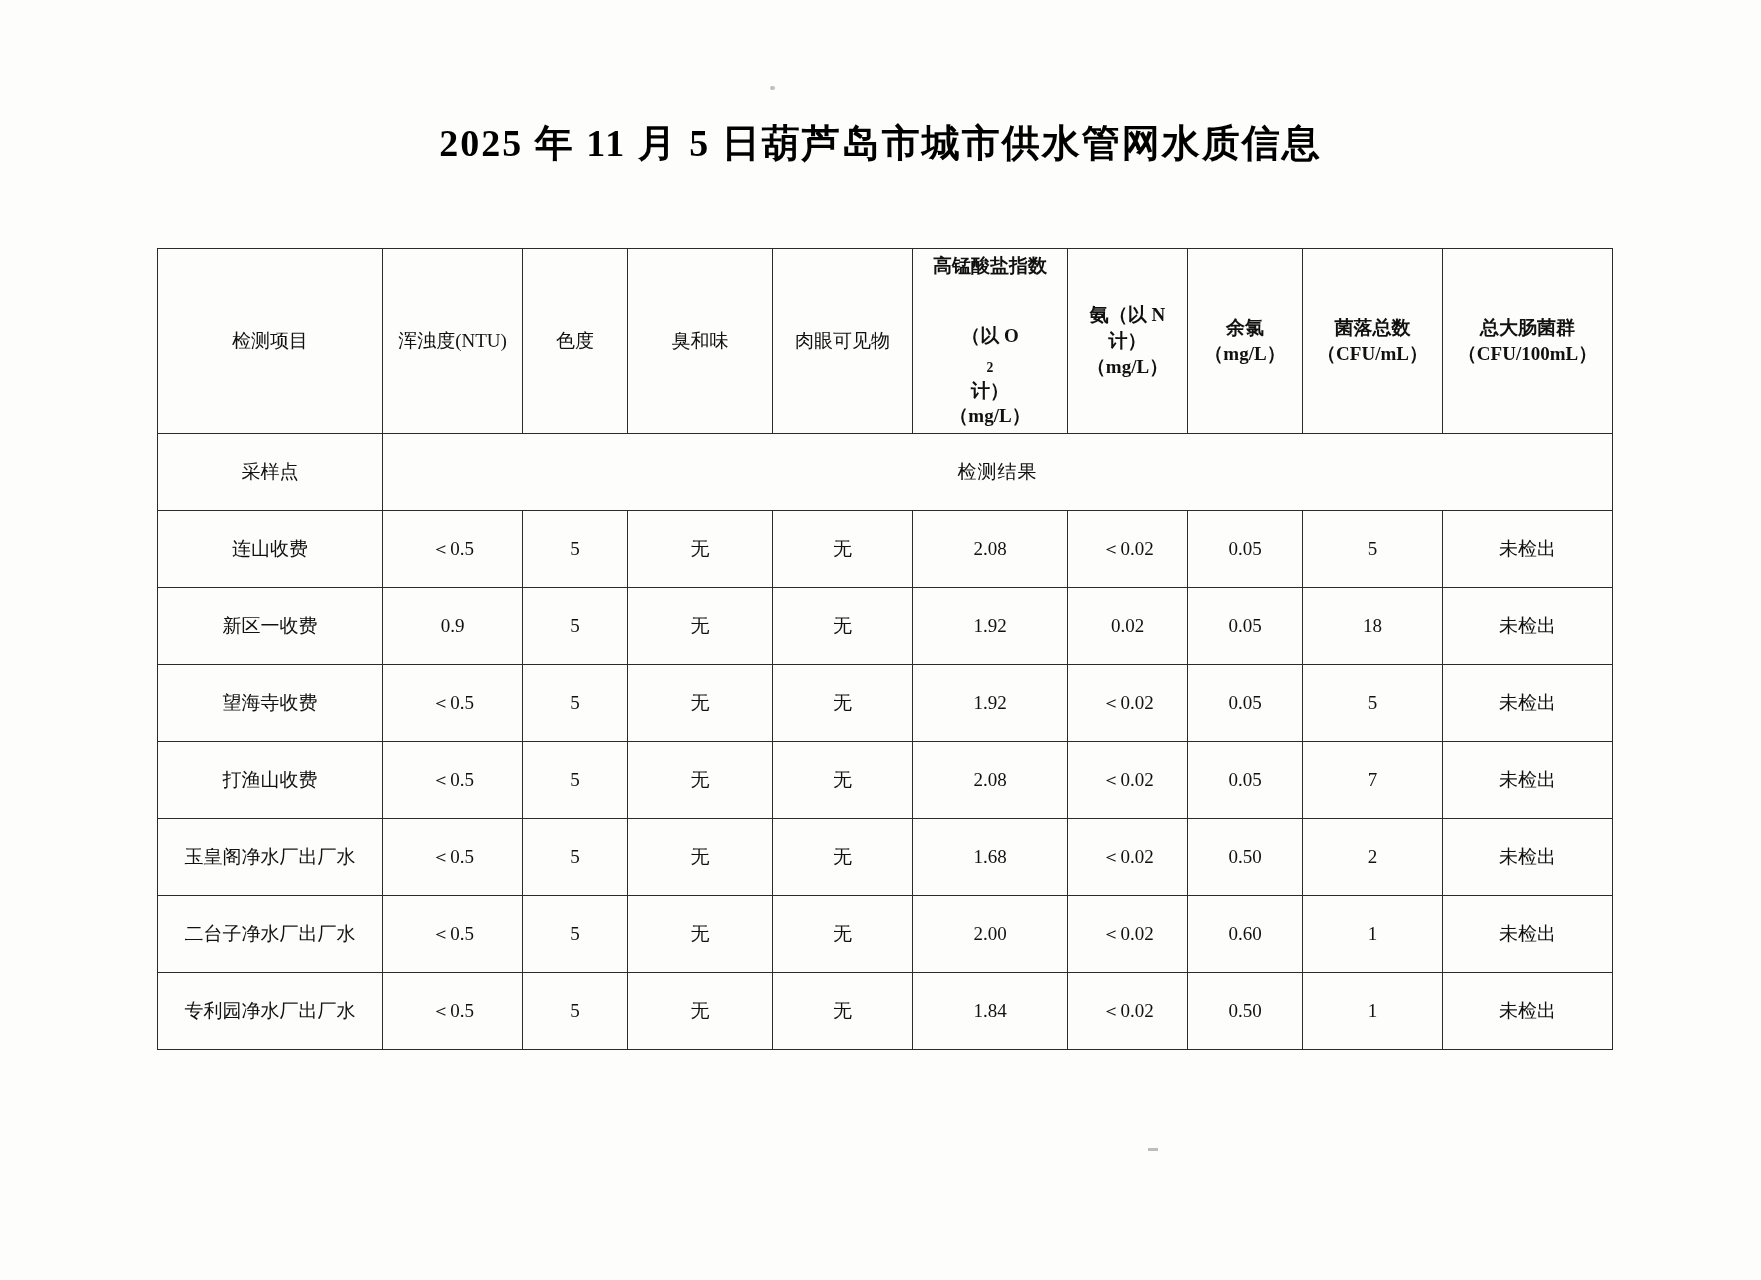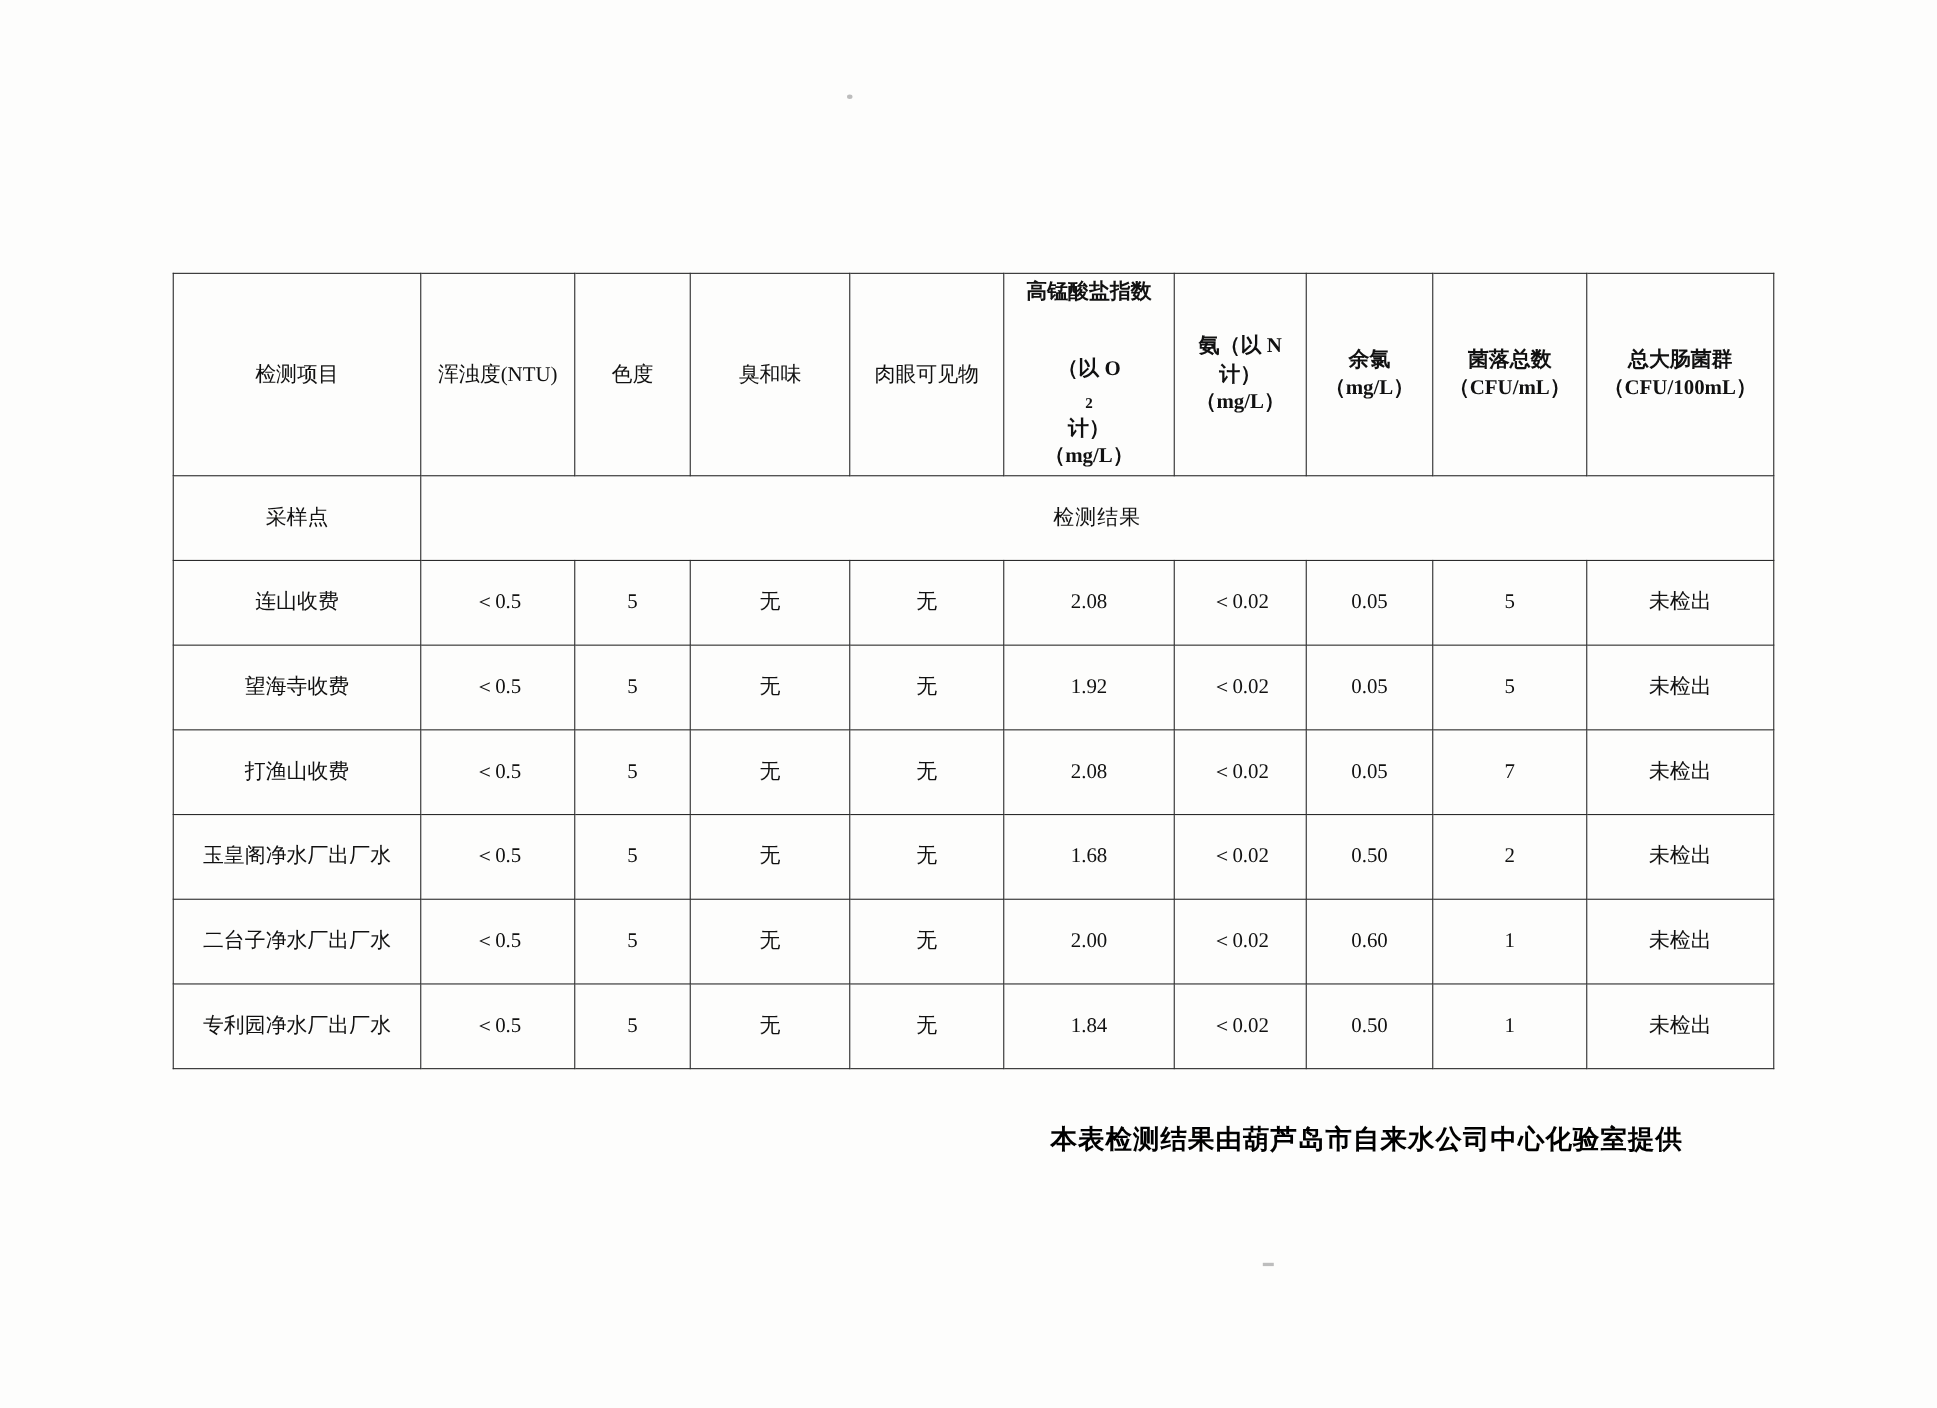--- a/index.html
+++ b/index.html
@@ -92,20 +92,21 @@
   .speck1 { left: 770px; top: 86px; width: 5px; height: 4px; border-radius: 50%; }
   .speck2 { left: 1148px; top: 1148px; width: 10px; height: 3px; }
 </style>
 </head>
 <body>
 
 <div class="page">
 
   <div class="speck speck1"></div>
 
+  <div class="doc-title">2025 年 11 月 5 日葫芦岛市城市供水管网水质信息</div>
 
   <table class="report">
     <colgroup>
       <col class="col-item">
       <col class="col-turb">
       <col class="col-color">
       <col class="col-odor">
       <col class="col-vis">
       <col class="col-perm">
       <col class="col-nh3">
@@ -165,20 +166,32 @@
         <td>5</td>
         <td>无</td>
         <td>无</td>
         <td>2.08</td>
         <td>＜0.02</td>
         <td>0.05</td>
         <td>5</td>
         <td>未检出</td>
       </tr>
 
+      <tr class="data-row">
+        <td>新区一收费</td>
+        <td>0.9</td>
+        <td>5</td>
+        <td>无</td>
+        <td>无</td>
+        <td>1.92</td>
+        <td>0.02</td>
+        <td>0.05</td>
+        <td>18</td>
+        <td>未检出</td>
+      </tr>
 
       <tr class="data-row">
         <td>望海寺收费</td>
         <td>＜0.5</td>
         <td>5</td>
         <td>无</td>
         <td>无</td>
         <td>1.92</td>
         <td>＜0.02</td>
         <td>0.05</td>
@@ -234,16 +247,15 @@
         <td>无</td>
         <td>1.84</td>
         <td>＜0.02</td>
         <td>0.50</td>
         <td>1</td>
         <td>未检出</td>
       </tr>
     </tbody>
   </table>
 
-  <div class="footnote">本表检测结果由葫芦岛市自来水公司中心化验室提供</div>
 
   <div class="speck speck2"></div>
 </div>
 
 </body></html>

